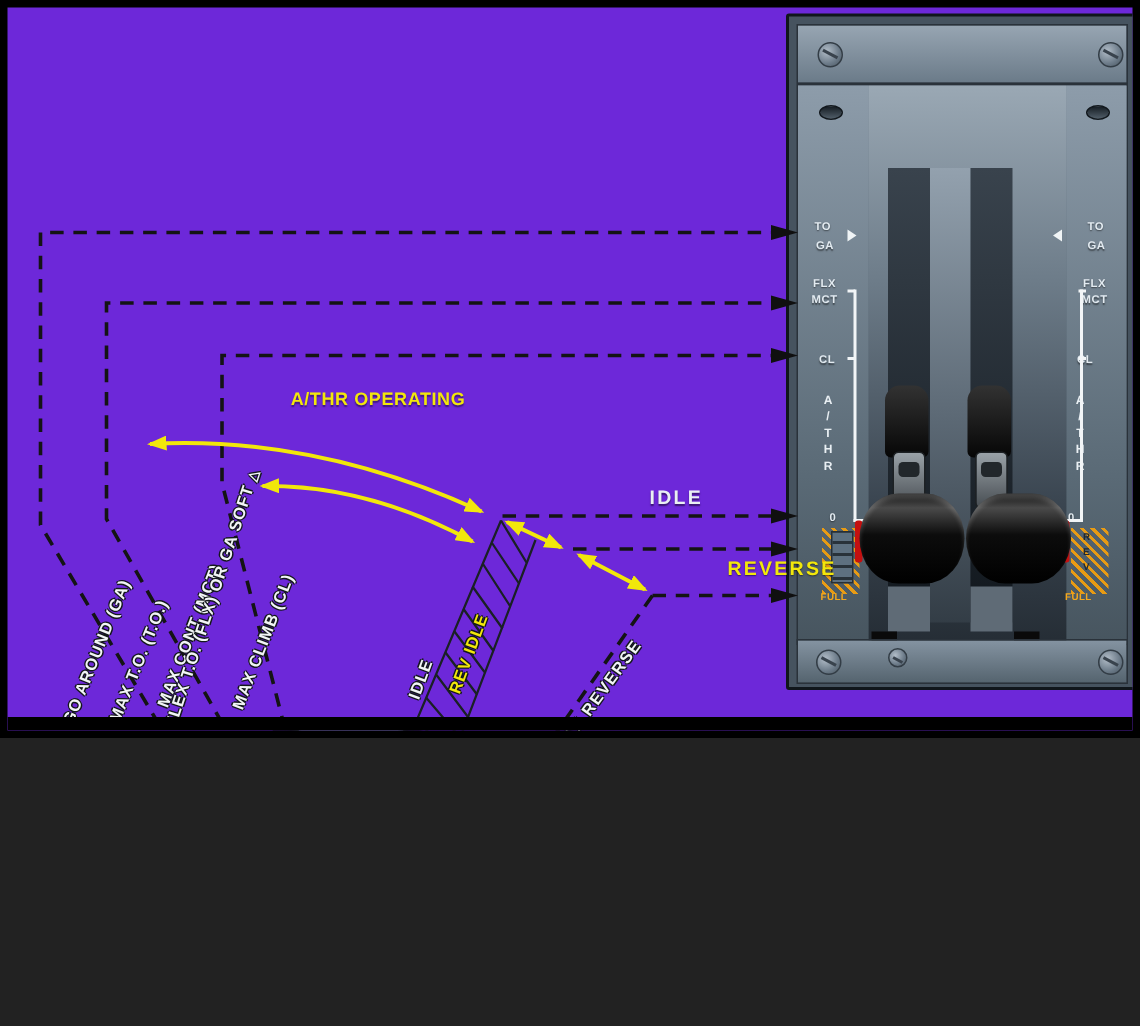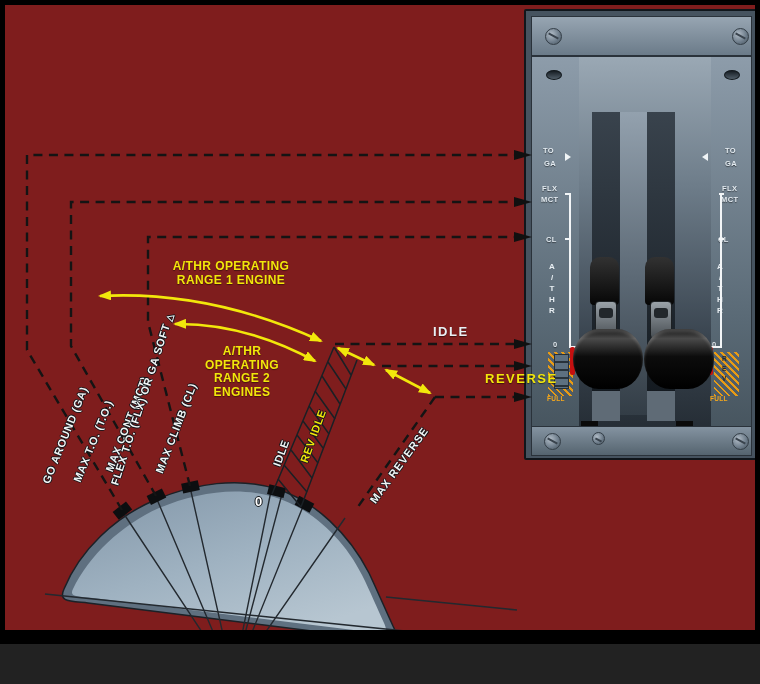--- a/index.html
+++ b/index.html
@@ -1,18 +1,18 @@
 <!DOCTYPE html>
 <html><head>
 <meta charset="utf-8">
 <style>
   html,body{margin:0;padding:0;background:#222;}
   #stage{
-    position:relative;width:760px;height:644px;box-sizing:border-box;
-    border:5px solid #000;background:#7f1d1d;overflow:hidden;
+    position:relative;width:760px;height:492px;box-sizing:border-box;
+    border:5px solid #000;background:#6d28d9;overflow:hidden;
     font-family:"Liberation Sans",sans-serif;
   }
   .abs{position:absolute;}
   
   .rlabel{
     position:absolute;white-space:nowrap;
     font:bold 11px "Liberation Sans",sans-serif;color:#f2f5f6;
     text-shadow:-1px 0 #14181c,1px 0 #14181c,0 -1px #14181c,0 1px #14181c;
     letter-spacing:.6px;
   }
@@ -219,28 +219,21 @@
   <div class="rlabel" style="left:88px;top:436px;transform:translate(-50%,-50%) rotate(-68deg);">MAX T.O. (T.O.)</div>
   <div class="rlabel" style="left:122px;top:419px;transform:translate(-50%,-50%) rotate(-69deg);">MAX CONT (MCT)</div>
   <div class="rlabel" style="left:137px;top:394px;transform:translate(-50%,-50%) rotate(-72deg);"><span>FLEX T.O. (FLX) OR GA SOFT</span>
        <span style="font-size:9px;">△</span></div>
   <div class="rlabel" style="left:171px;top:423px;transform:translate(-50%,-50%) rotate(-69deg);">MAX CLIMB (CL)</div>
   <div class="rlabel" style="left:276px;top:448px;transform:translate(-50%,-50%) rotate(-70deg);">IDLE</div>
   <div class="rlabel yellow" style="left:308px;top:431px;transform:translate(-50%,-50%) rotate(-70deg);">REV IDLE</div>
   <div class="rlabel" style="left:394px;top:460px;transform:translate(-50%,-50%) rotate(-54deg);letter-spacing:1px;">MAX REVERSE</div>
   <div class="fanzero" style="left:250px;top:489px;">0</div>
 
-  <div class="ytext" style="left:146px;top:255px;width:160px;">
+  <div class="ytext" style="left:167px;top:255px;width:160px;">
     <div>A/THR OPERATING</div>
-    <div>RANGE 1 ENGINE</div>
-  </div>
-  <div class="ytext" style="left:187px;top:340px;width:100px;">
-    <div>A/THR</div>
-    <div>OPERATING</div>
-    <div>RANGE 2</div>
-    <div>ENGINES</div>
   </div>
 
   <div class="callout" style="left:428px;top:319px;">IDLE</div>
   <div class="callout yellow" style="left:432px;top:366px;">REVERSE</div>
 
   <div id="botstrip" class="abs"></div>
 </div>
 
 </body></html>

